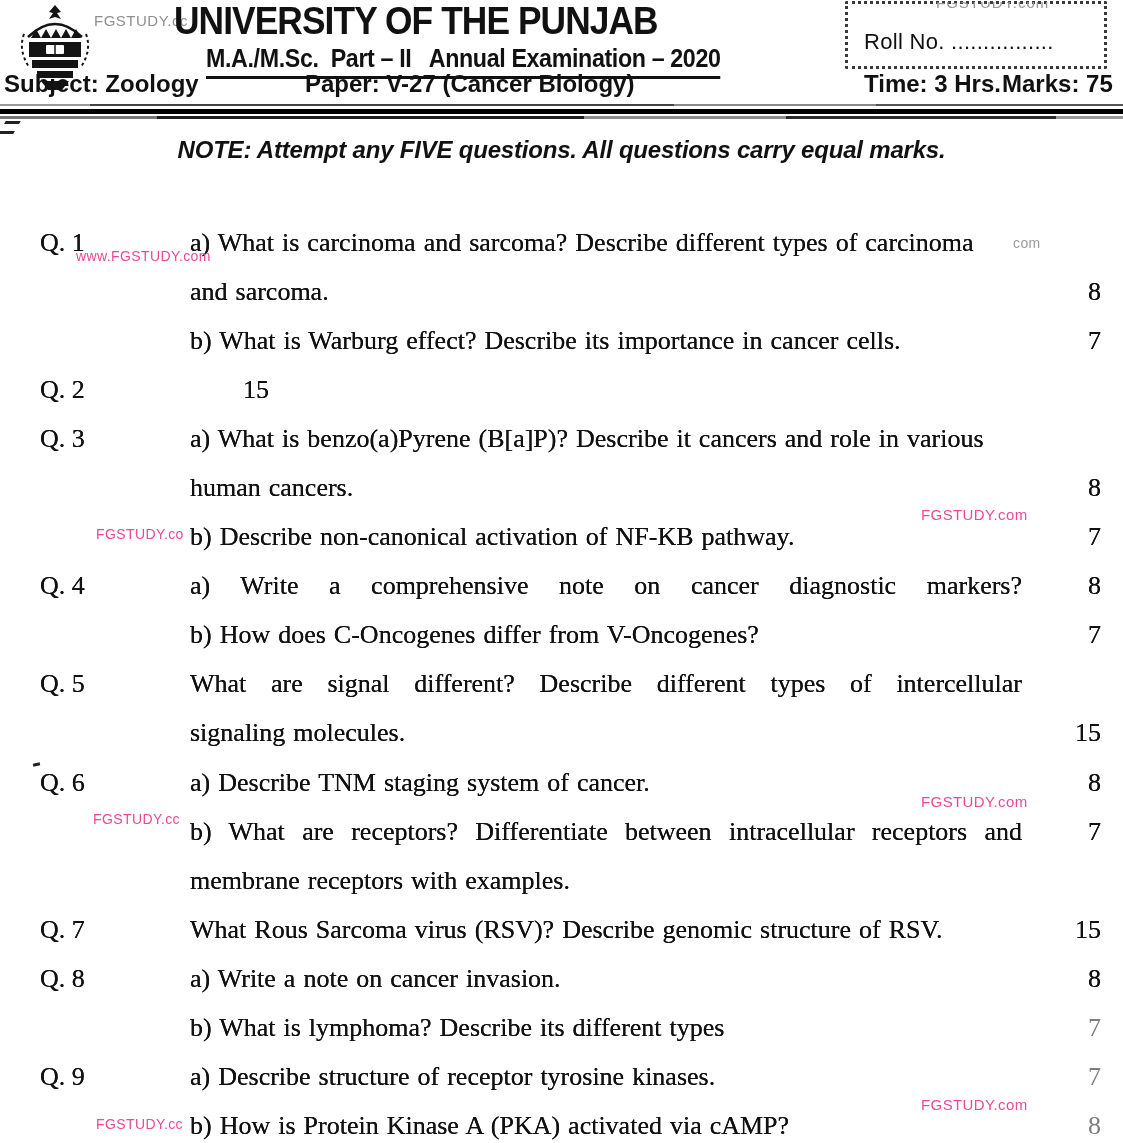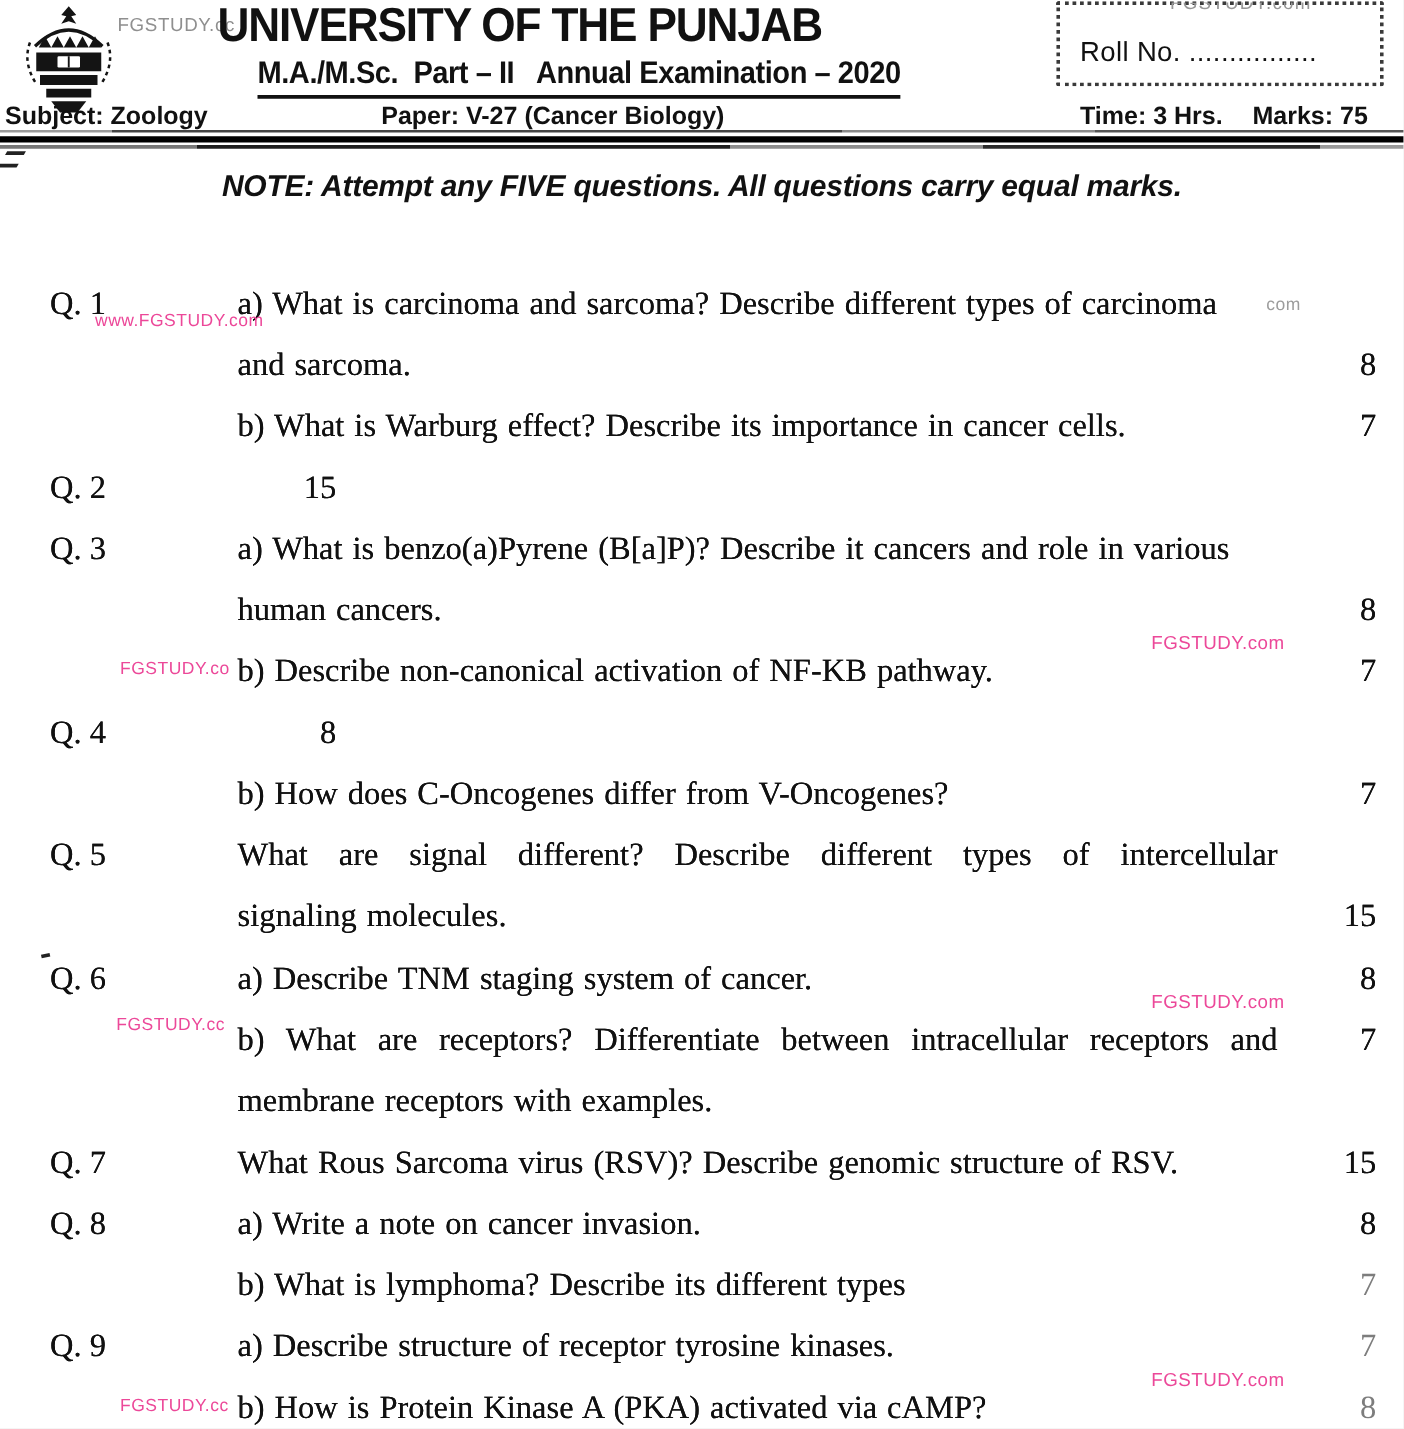--- a/index.html
+++ b/index.html
@@ -25,21 +25,21 @@
     border-bottom:3px solid #111;padding-bottom:3px;
     transform:scaleX(.93);transform-origin:left top;
   }
   .rollbox{
     position:absolute;left:845px;top:1px;width:262px;height:68px;
     border:3px dotted #3a3a3a;border-radius:2px;box-sizing:border-box;
   }
   .wm-rolltop{position:absolute;left:88px;top:-2px;width:168px;height:11px;overflow:hidden;}
   .wm-rolltop span{display:block;margin-top:-8px;font-size:15px;color:#979797;letter-spacing:1px;}
   .rollno{margin:25px 0 0 16px;font-size:22px;font-weight:normal;white-space:pre;letter-spacing:.3px;}
-  .subject-row span{position:absolute;top:82px;font-size:20px;font-weight:bold;white-space:pre;}
+  .subject-row span{position:absolute;top:70px;font-size:24px;font-weight:bold;white-space:pre;}
   .lbl-subject{left:4px;}
   .lbl-paper{left:305px;}
   .lbl-time{left:864px;}
   .lbl-marks{left:1002px;}
   
   .rules{position:absolute;left:0;top:104px;width:1123px;}
   .rule1{height:2px;background:linear-gradient(90deg,#9a9a9a 0 8%,#444 8% 60%,#8a8a8a 60% 78%,#555 78% 100%);}
   .rule2{height:5px;margin-top:3px;background:#000;}
   .rule3{height:3px;margin-top:2px;background:linear-gradient(90deg,#777 0 14%,#1d1d1d 14% 52%,#8c8c8c 52% 70%,#2a2a2a 70% 94%,#999 94% 100%);}
   .artifact-eq{position:absolute;left:2px;top:121px;width:15px;height:7px;
@@ -147,20 +147,21 @@
       <span class="qtext">human cancers.</span>
       <span class="qmarks">8</span>
     </div>
     <div class="qrow">
       <span class="qno"></span>
       <span class="qtext">b) Describe non-canonical activation of NF-KB pathway.</span>
       <span class="qmarks">7</span>
     </div>
     <div class="qrow justify">
       <span class="qno">Q. 4</span>
+      <span class="qtext">a) Write a comprehensive note on cancer diagnostic markers?</span>
       <span class="qmarks">8</span>
     </div>
     <div class="qrow">
       <span class="qno"></span>
       <span class="qtext">b) How does C-Oncogenes differ from V-Oncogenes?</span>
       <span class="qmarks">7</span>
     </div>
     <div class="qrow justify">
       <span class="qno">Q. 5</span>
       <span class="qtext">What are signal different? Describe different types of intercellular</span>

